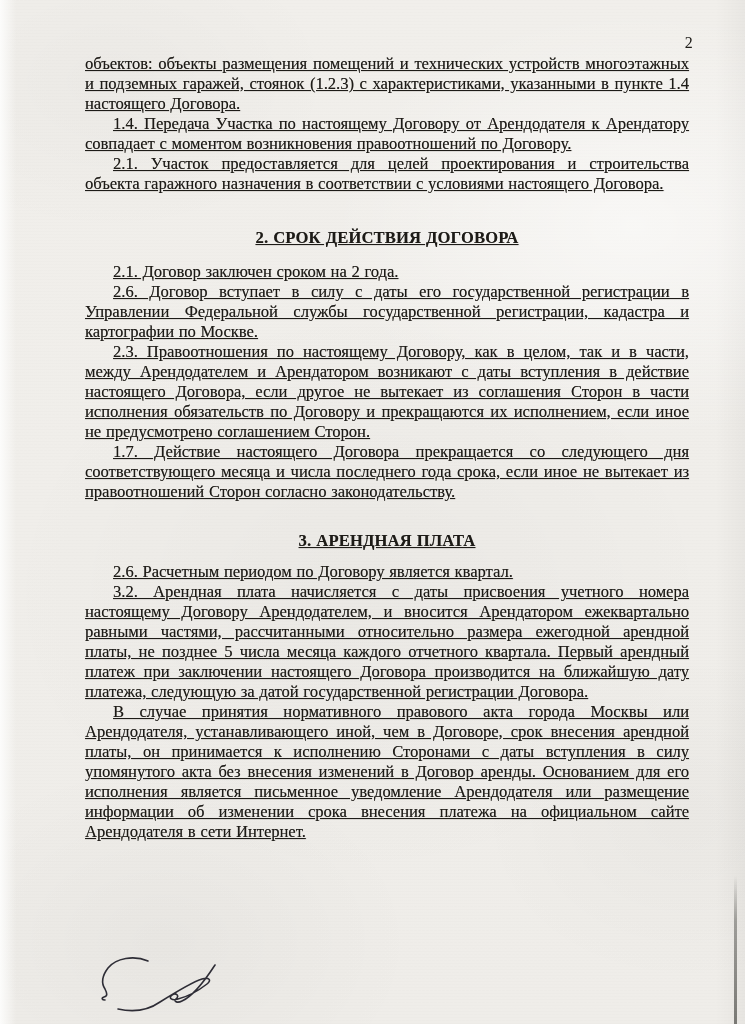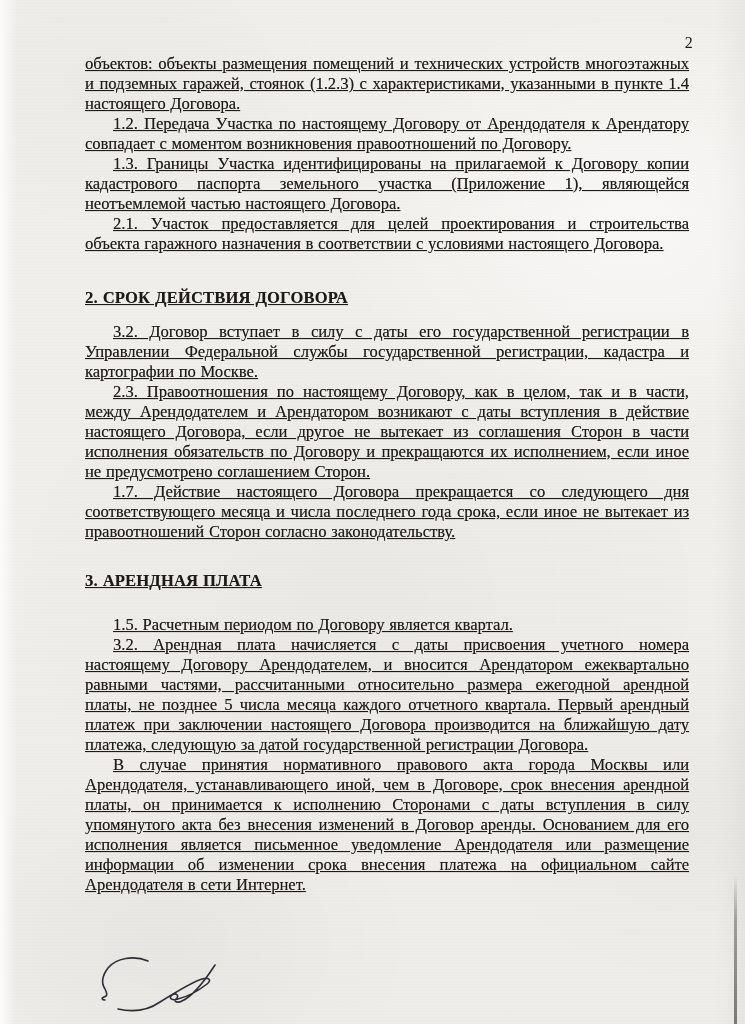--- a/index.html
+++ b/index.html
@@ -44,63 +44,63 @@
     position: absolute; left: 85px; top: 54px; width: 604px;
     font-size: 16.5px; line-height: 20px;
     text-align: justify;
     word-spacing: 0.6px;
     text-shadow: 0.2px 0.2px 0.3px rgba(32,30,26,0.55);
     text-decoration: underline;
   }
   .content p { margin: 0; text-indent: 28px; }
   .content p.no-indent { text-indent: 0; }
   .content h2 {
-    font-size: 16.5px; font-weight: bold; text-align: left;
+    font-size: 16.5px; font-weight: bold; text-align: center;
     letter-spacing: 0.2px; text-indent: 0;
   }
   .content h2.sec2 { margin: 34px 0 14px; }
-  .content h2.sec3 { margin: 29px 0 24px; }
+  .content h2.sec3 { margin: 29px 0 11px; }
 
   .signature {
     position: absolute; left: 88px; top: 952px; width: 135px; height: 62px;
   }
   .signature svg { display: block; width: 100%; height: 100%; }
 </style>
 </head>
 <body>
 
 <div class="scan-page">
 
   <div class="edge-left"></div>
 
   <div class="page-number">2</div>
 
   <div class="content">
 
     <p class="no-indent">объектов: объекты размещения помещений и технических устройств многоэтажных и подземных гаражей, стоянок (1.2.3) с характеристиками, указанными в пункте 1.4 настоящего Договора.</p>
 
-    <p>1.2. Передача Участка по настоящему Договору от Арендодателя к Арендатору совпадает с моментом возникновения правоотношений по Договору.</p>
+    <p>1.4. Передача Участка по настоящему Договору от Арендодателя к Арендатору совпадает с моментом возникновения правоотношений по Договору.</p>
 
-    <p>1.3. Границы Участка идентифицированы на прилагаемой к Договору копии кадастрового паспорта земельного участка (Приложение 1), являющейся неотъемлемой частью настоящего Договора.</p>
 
     <p>2.1. Участок предоставляется для целей проектирования и строительства объекта гаражного назначения в соответствии с условиями настоящего Договора.</p>
 
     <h2 class="sec2">2. СРОК ДЕЙСТВИЯ ДОГОВОРА</h2>
 
+    <p>2.1. Договор заключен сроком на 2 года.</p>
 
 
-    <p>3.2. Договор вступает в силу с даты его государственной регистрации в Управлении Федеральной службы государственной регистрации, кадастра и картографии по Москве.</p>
+    <p>2.6. Договор вступает в силу с даты его государственной регистрации в Управлении Федеральной службы государственной регистрации, кадастра и картографии по Москве.</p>
 
     <p>2.3. Правоотношения по настоящему Договору, как в целом, так и в части, между Арендодателем и Арендатором возникают с даты вступления в действие настоящего Договора, если другое не вытекает из соглашения Сторон в части исполнения обязательств по Договору и прекращаются их исполнением, если иное не предусмотрено соглашением Сторон.</p>
 
     <p>1.7. Действие настоящего Договора прекращается со следующего дня соответствующего месяца и числа последнего года срока, если иное не вытекает из правоотношений Сторон согласно законодательству.</p>
 
     <h2 class="sec3">3. АРЕНДНАЯ ПЛАТА</h2>
 
-    <p>1.5. Расчетным периодом по Договору является квартал.</p>
+    <p>2.6. Расчетным периодом по Договору является квартал.</p>
 
     <p>3.2. Арендная плата начисляется с даты присвоения учетного номера настоящему Договору Арендодателем, и вносится Арендатором ежеквартально равными частями, рассчитанными относительно размера ежегодной арендной платы, не позднее 5 числа месяца каждого отчетного квартала. Первый арендный платеж при заключении настоящего Договора производится на ближайшую дату платежа, следующую за датой государственной регистрации Договора.</p>
 
     <p>В случае принятия нормативного правового акта города Москвы или Арендодателя, устанавливающего иной, чем в Договоре, срок внесения арендной платы, он принимается к исполнению Сторонами с даты вступления в силу упомянутого акта без внесения изменений в Договор аренды. Основанием для его исполнения является письменное уведомление Арендодателя или размещение информации об изменении срока внесения платежа на официальном сайте Арендодателя в сети Интернет.</p>
 
   </div>
 
   <div class="signature">
     <svg viewBox="0 0 135 62" xmlns="http://www.w3.org/2000/svg">
       <g fill="none" stroke="#2e2d36" stroke-width="1.6" stroke-linecap="round" stroke-linejoin="round">

